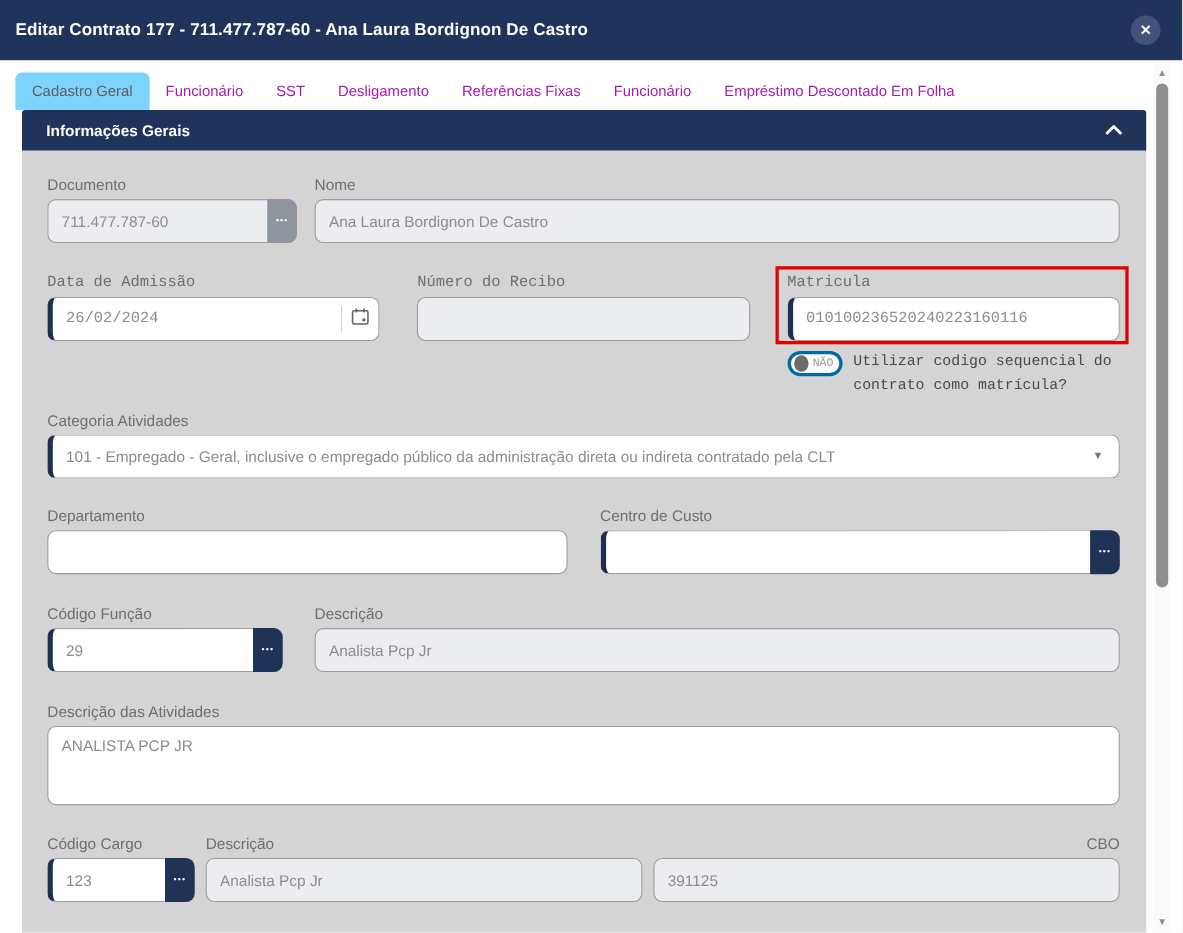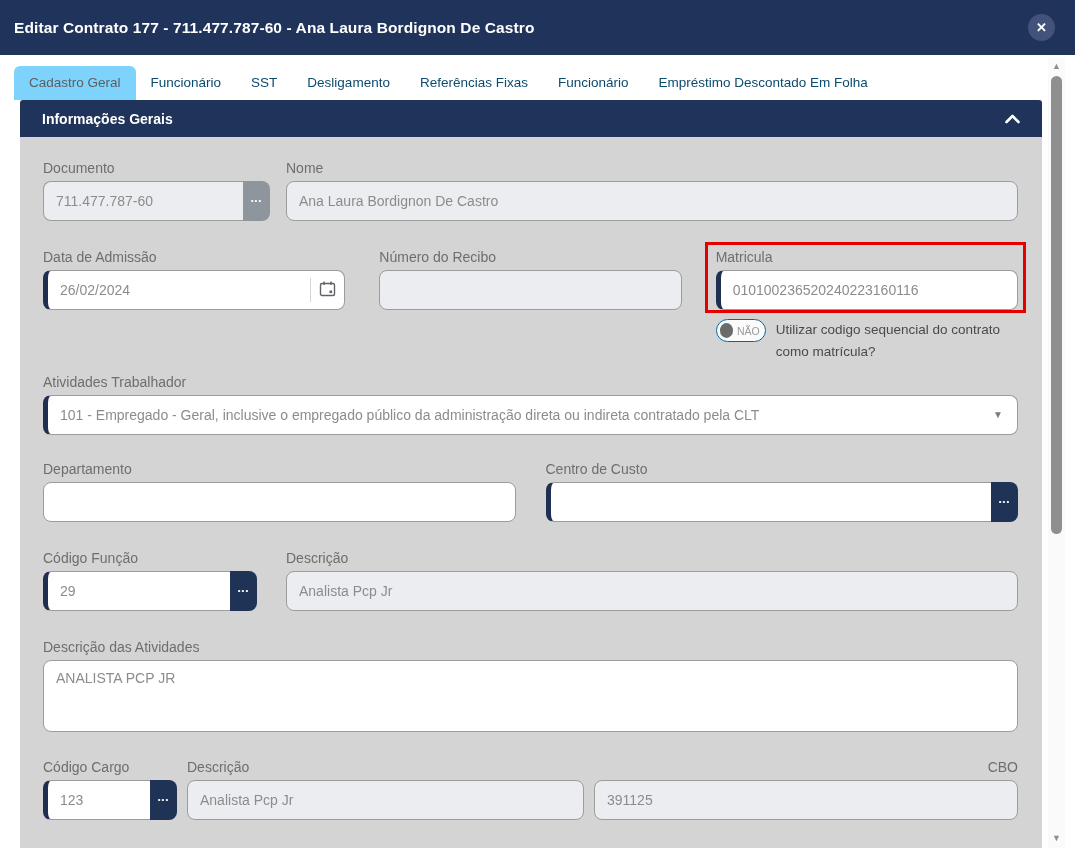--- a/index.html
+++ b/index.html
@@ -9,21 +9,21 @@
 
   
   .titlebar { height:55px; background:#20335a; display:flex; align-items:center; padding:0 14px; }
   .titlebar .title { color:#ffffff; font-weight:bold; font-size:15.5px; letter-spacing:.1px; }
   .close-btn { margin-left:auto; width:27px; height:27px; border-radius:50%; background:#42527a; border:none;
     color:#fff; display:flex; align-items:center; justify-content:center; cursor:pointer; margin-right:6px; }
   .close-btn span { font-size:13px; font-weight:bold; line-height:1; }
 
   
   .tabs { height:45px; background:#fff; display:flex; align-items:flex-end; padding-left:14px; }
-  .tab { font-size:13.5px; color:#0c4a6e; padding:9px 15px 10px 15px; border-radius:6px 6px 0 0; cursor:pointer; white-space:nowrap; }
+  .tab { font-size:13.5px; color:#a21caf; padding:9px 15px 10px 15px; border-radius:6px 6px 0 0; cursor:pointer; white-space:nowrap; }
   .tab.active { background:#7dd3fc; color:#5e5e5e; }
 
   
   .panel { margin:0 33px 0 20px; }
   .panel-header { background:#20335a; height:37px; border-radius:3px 3px 0 0; display:flex; align-items:center;
     justify-content:space-between; padding:0 22px; cursor:pointer; }
   .panel-header .ph-title { color:#fff; font-weight:bold; font-size:14px; }
   .panel-body { background:#d4d4d4; padding:23px 24px 0 23px; min-height:711px; }
 
   
@@ -40,21 +40,21 @@
   .combo-btn.grey { background:#8f959d; }
   .combo-btn .dots { font-size:8px; letter-spacing:1px; line-height:1; }
   .date-ctrl { justify-content:space-between; padding-right:8px; }
   .date-right { display:flex; align-items:center; gap:8px; }
   .vsep { width:1px; height:24px; background:#d4d4d4; }
   .select-ctrl { justify-content:space-between; padding-right:14px; }
   .caret { font-size:10px; color:#7c7c7c; }
 
   
   .toggle-row { display:flex; gap:10px; margin-top:9px; align-items:flex-start; }
-  .toggle { width:50px; height:23px; min-width:50px; border:1px solid #0369a1; border-radius:12px; background:#fbfbfb;
+  .toggle { width:50px; height:23px; min-width:50px; border:3px solid #0369a1; border-radius:12px; background:#fbfbfb;
     display:flex; align-items:center; padding:0 5px 0 3px; gap:4px; cursor:pointer; }
   .knob { width:15px; height:15px; border-radius:50%; background:#6b6b6b; }
   .toggle-state { font-size:10.5px; color:#9a9a9a; }
   .toggle-q { font-size:13.5px; color:#4a4a4a; line-height:1.65; max-width:255px; }
 
   
   .textarea { height:72px; background:#fff; border:1px solid #9c9c9c; border-radius:8px; padding:9px 12px;
     font-size:14px; color:#8c8c8c; white-space:pre-wrap; }
 
   
@@ -64,21 +64,21 @@
   
   .scrollbar { position:absolute; top:58px; right:10px; bottom:0; width:17px; background:#fafafa; z-index:4; }
   .sb-arrow { position:absolute; left:0; width:17px; height:16px; display:flex; align-items:center; justify-content:center;
     color:#8d8d8d; font-size:9px; cursor:pointer; }
   .sb-arrow.up { top:0; }
   .sb-arrow.down { bottom:2px; }
   .sb-thumb { position:absolute; top:18px; left:3px; width:11px; height:458px; background:#8f8f8f; border-radius:6px; cursor:pointer; }
 
   .f-doc { width:227px; margin-right:16px; }
   .f-nome { flex:1; }
-  .r2 { gap:34px; margin-bottom:0; }
+  .r2 { gap:34px; margin-bottom:0;font-family:Liberation Mono, monospace; }
   .r2 .field { flex:1; }
   .r3-margin { margin-top:10px; margin-bottom:26px; }
   .r4 { gap:30px; }
   .r4 .field { flex:1; }
   .f-cfun { width:214px; margin-right:29px; }
   .f-desc1 { flex:1; }
   .r7 { gap:10px; }
   .f-ccargo { width:134px; }
   .f-desc2 { width:397px; }
   .f-cbo { flex:1;text-align:right; }
@@ -166,21 +166,21 @@
               <span class="knob"></span>
               <span class="toggle-state">NÃO</span>
             </div>
             <div class="toggle-q">Utilizar codigo sequencial do contrato como matrícula?</div>
           </div>
         </div>
       </div>
 
       <div class="row r3-margin" style="display:block;">
         <div class="field">
-          <label>Atividades Trabalhador</label>
+          <label>Categoria Atividades</label>
           <div class="control required select-ctrl">
             <span>101 - Empregado - Geral, inclusive o empregado público da administração direta ou indireta contratado pela CLT</span>
             <span class="caret">▼</span>
           </div>
         </div>
       </div>
 
       <div class="row r4">
         <div class="field">
           <label>Departamento</label>

